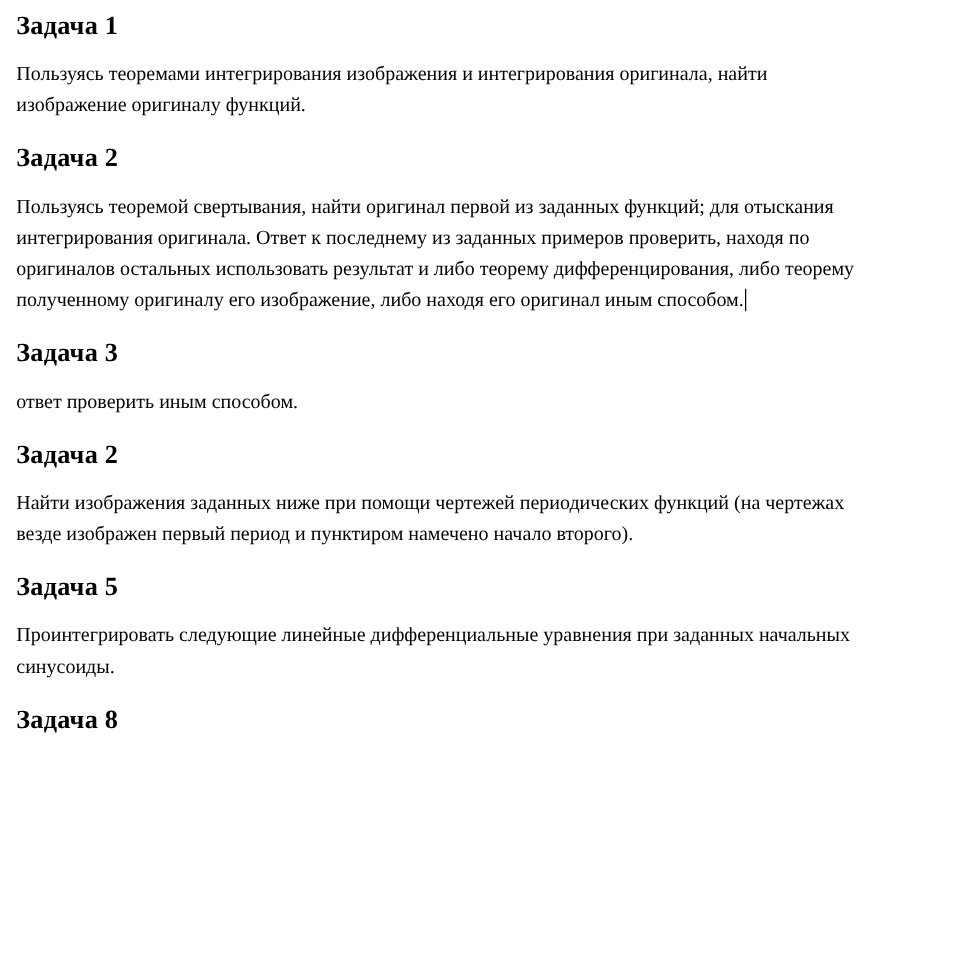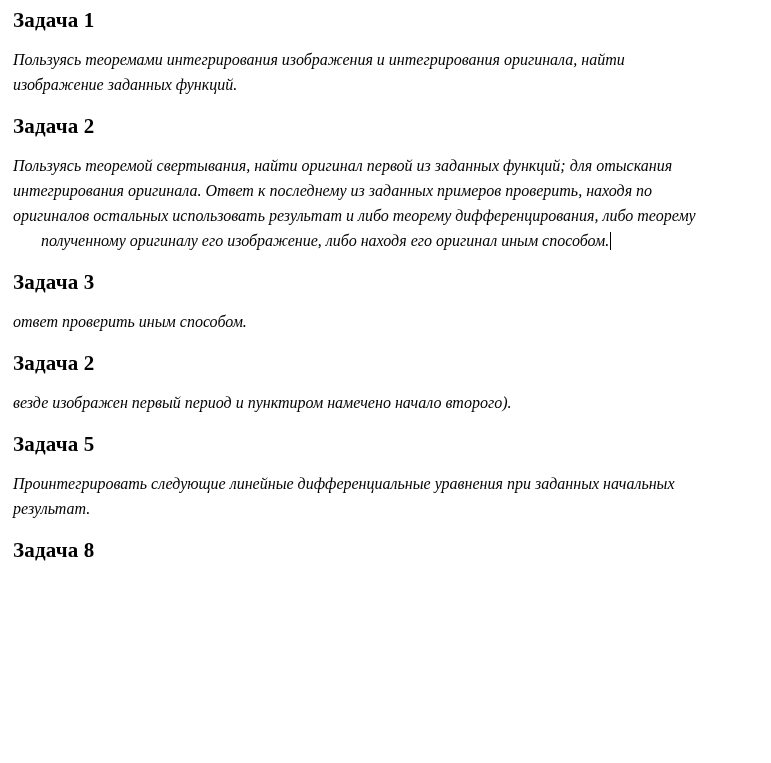--- a/index.html
+++ b/index.html
@@ -29,73 +29,72 @@
     margin: 16px 0 14px 0;
     letter-spacing: 0.2px;
   }
   .heading:first-child {
     margin-top: 0;
   }
   .para {
     font-size: 16px;
     line-height: 25px;
     margin: 0 0 15px 0;
-    font-style: italic;
   }
   .para:last-child {
     margin-bottom: 0;
   }
   .line {
     display: block;
     white-space: nowrap;
   }
   .caret-line {
     display: block;
     white-space: nowrap;
-    margin-left: 28px;
   }
   .caret {
     display: inline-block;
     width: 1px;
     height: 18px;
     background: #000000;
     vertical-align: -4px;
     margin-left: 1px;
   }
 </style>
 </head>
 <body>
 
 <div class="doc-page">
 
   <div class="heading">Задача 1</div>
   <div class="para">
     <span class="line">Пользуясь теоремами интегрирования изображения и интегрирования оригинала, найти</span>
-    <span class="line">изображение заданных функций.</span>
+    <span class="line">изображение оригиналу функций.</span>
   </div>
 
   <div class="heading">Задача 2</div>
   <div class="para">
     <span class="line">Пользуясь теоремой свертывания, найти оригинал первой из заданных функций; для отыскания</span>
     <span class="line">интегрирования оригинала. Ответ к последнему из заданных примеров проверить, находя по</span>
     <span class="line">оригиналов остальных использовать результат и либо теорему дифференцирования, либо теорему</span>
     <span class="caret-line"><span>полученному оригиналу его изображение, либо находя его оригинал иным способом.</span><span class="caret"></span></span>
   </div>
 
   <div class="heading">Задача 3</div>
   <div class="para">
     <span class="line">ответ проверить иным способом.</span>
   </div>
 
   <div class="heading">Задача 2</div>
   <div class="para">
+    <span class="line">Найти изображения заданных ниже при помощи чертежей периодических функций (на чертежах</span>
     <span class="line">везде изображен первый период и пунктиром намечено начало второго).</span>
   </div>
 
   <div class="heading">Задача 5</div>
   <div class="para">
     <span class="line">Проинтегрировать следующие линейные дифференциальные уравнения при заданных начальных</span>
-    <span class="line">результат.</span>
+    <span class="line">синусоиды.</span>
   </div>
 
   <div class="heading">Задача 8</div>
 
 </div>
 
 </body></html>

